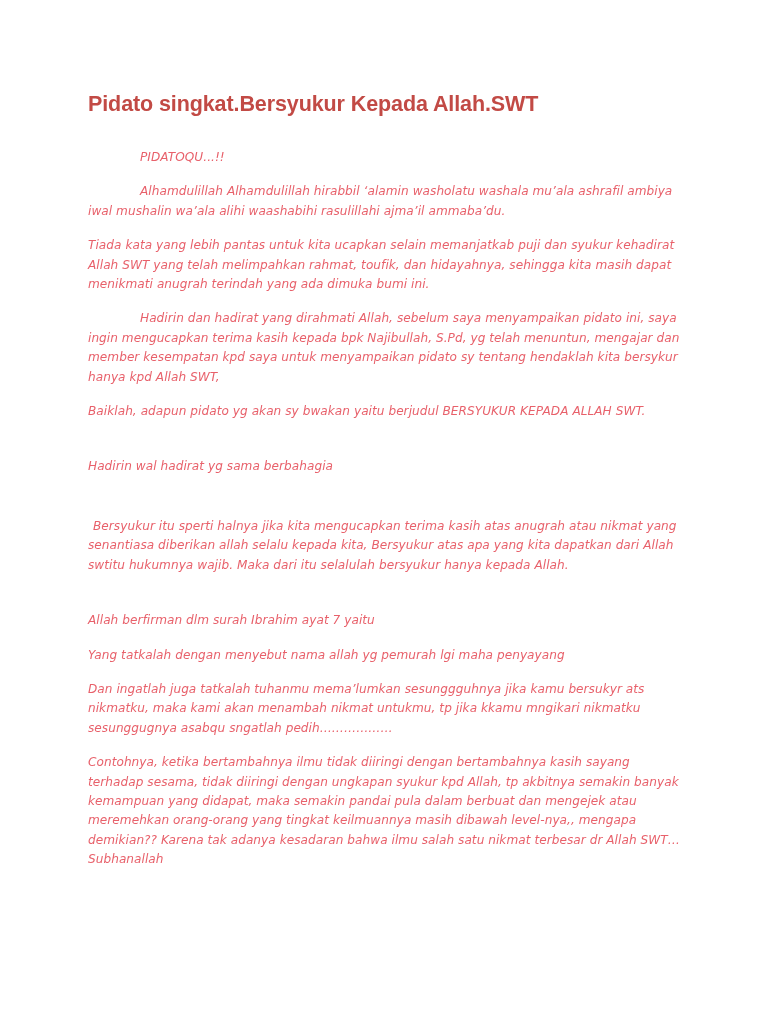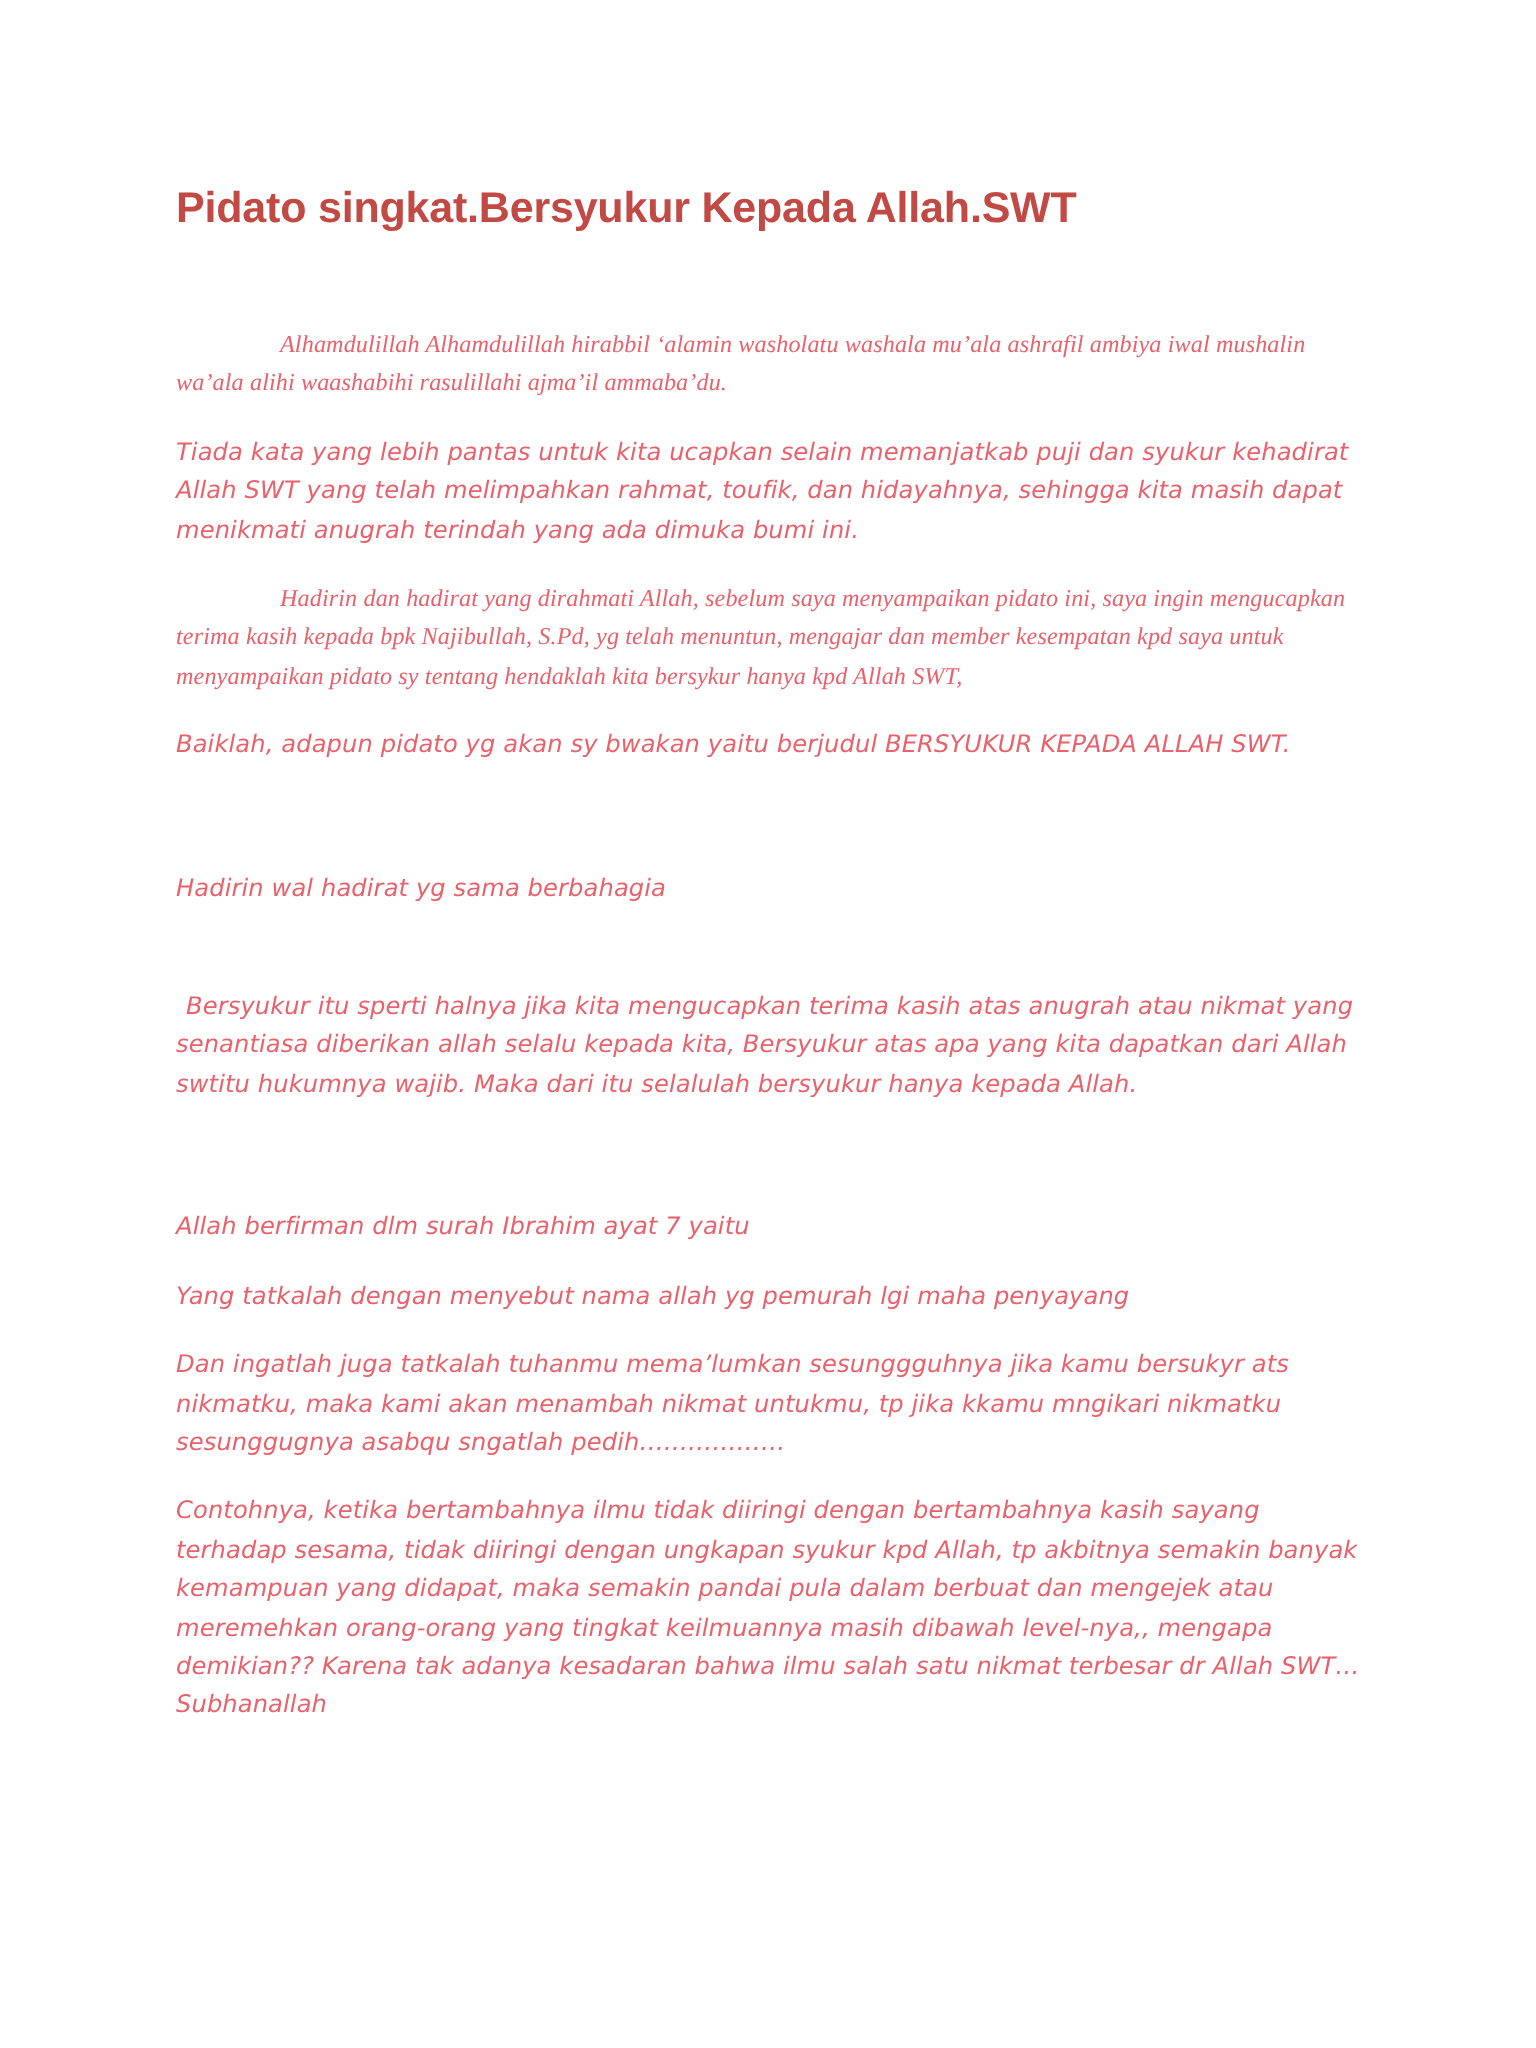--- a/index.html
+++ b/index.html
@@ -58,39 +58,40 @@
     color: #e8616b;
     letter-spacing: 0.05px;
   }
 
   .para {
     margin: 0 0 0 0;
     padding: 0;
     text-align: left;
   }
   .gap-md { margin-top: 15px; }
-  .gap-xl { margin-top: 52px; }
+  .gap-xl { margin-top: 36px; }
   .gap-xxl { margin-top: 40px; font-style: italic; }
 
   
   .ind-tab   { padding-left: 52px; }
-  .ind-first { text-indent: 52px; font-family: Liberation Serif, serif; }
+  .ind-first { text-indent: 52px; }
   .ind-space { text-indent: 5px; }
 </style>
 </head>
 <body style="background: rgb(255, 255, 255);">
 
 <div class="page" style="background: rgb(255, 255, 255);">
 
   <div class="doc-body">
 
     <h1 class="doc-title" style="color: rgb(194, 74, 69);">Pidato singkat.Bersyukur Kepada Allah.SWT</h1>
 
     <div class="body-text" style="color: rgb(232, 97, 107);">
 
+      <p class="para ind-tab">PIDATOQU...!!</p>
 
 
       <p class="para ind-first gap-md">Alhamdulillah Alhamdulillah hirabbil ‘alamin washolatu washala mu’ala ashrafil ambiya iwal mushalin wa’ala alihi waashabihi rasulillahi ajma’il ammaba’du.</p>
 
       <p class="para gap-md">Tiada kata yang lebih pantas untuk kita ucapkan selain memanjatkab puji dan syukur kehadirat Allah SWT yang telah melimpahkan rahmat, toufik, dan hidayahnya, sehingga kita masih dapat menikmati anugrah terindah yang ada dimuka bumi ini.</p>
 
 
       <p class="para ind-first gap-md">Hadirin dan hadirat yang dirahmati Allah, sebelum saya menyampaikan pidato ini, saya ingin mengucapkan  terima kasih kepada bpk Najibullah, S.Pd, yg telah menuntun, mengajar dan member kesempatan kpd saya untuk menyampaikan pidato sy tentang hendaklah kita bersykur hanya kpd Allah SWT,</p>
 
       <p class="para gap-md">Baiklah, adapun pidato yg akan sy bwakan yaitu berjudul BERSYUKUR KEPADA ALLAH SWT.</p>

